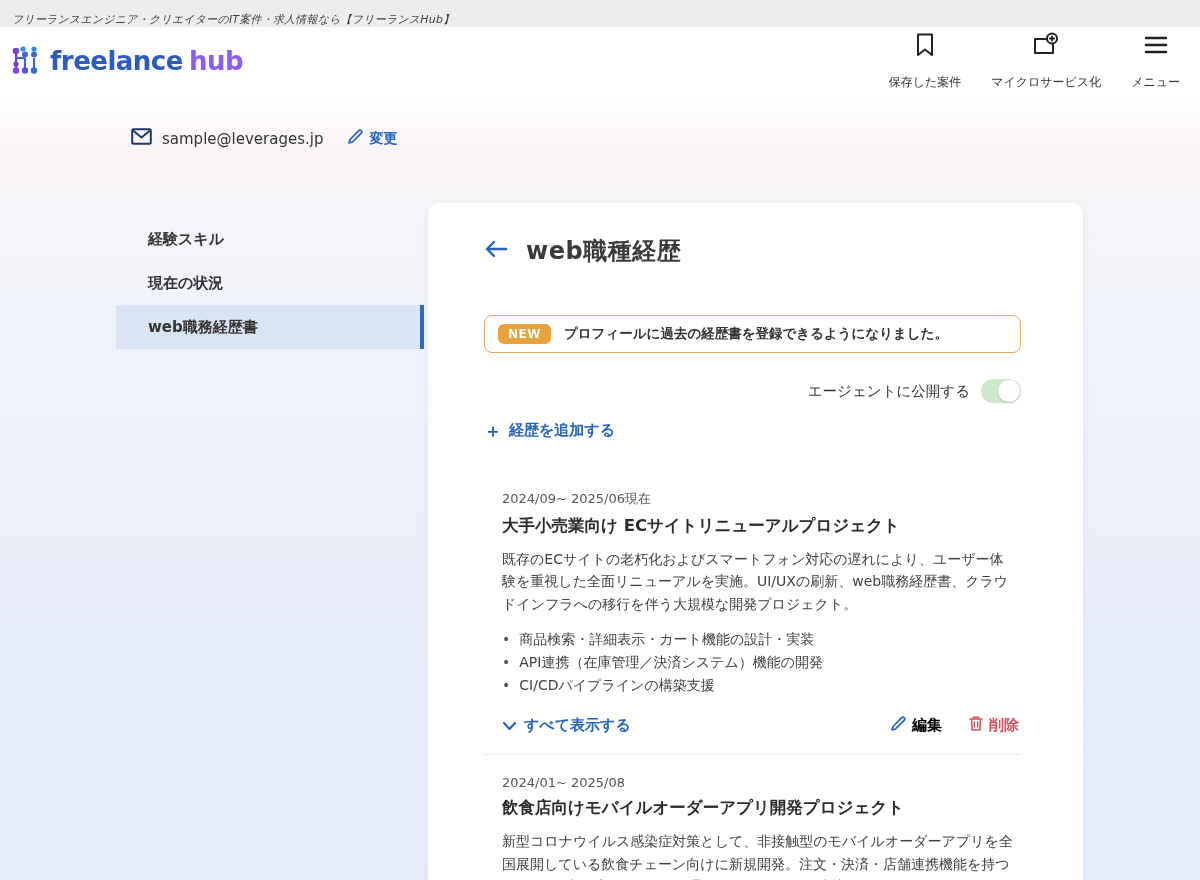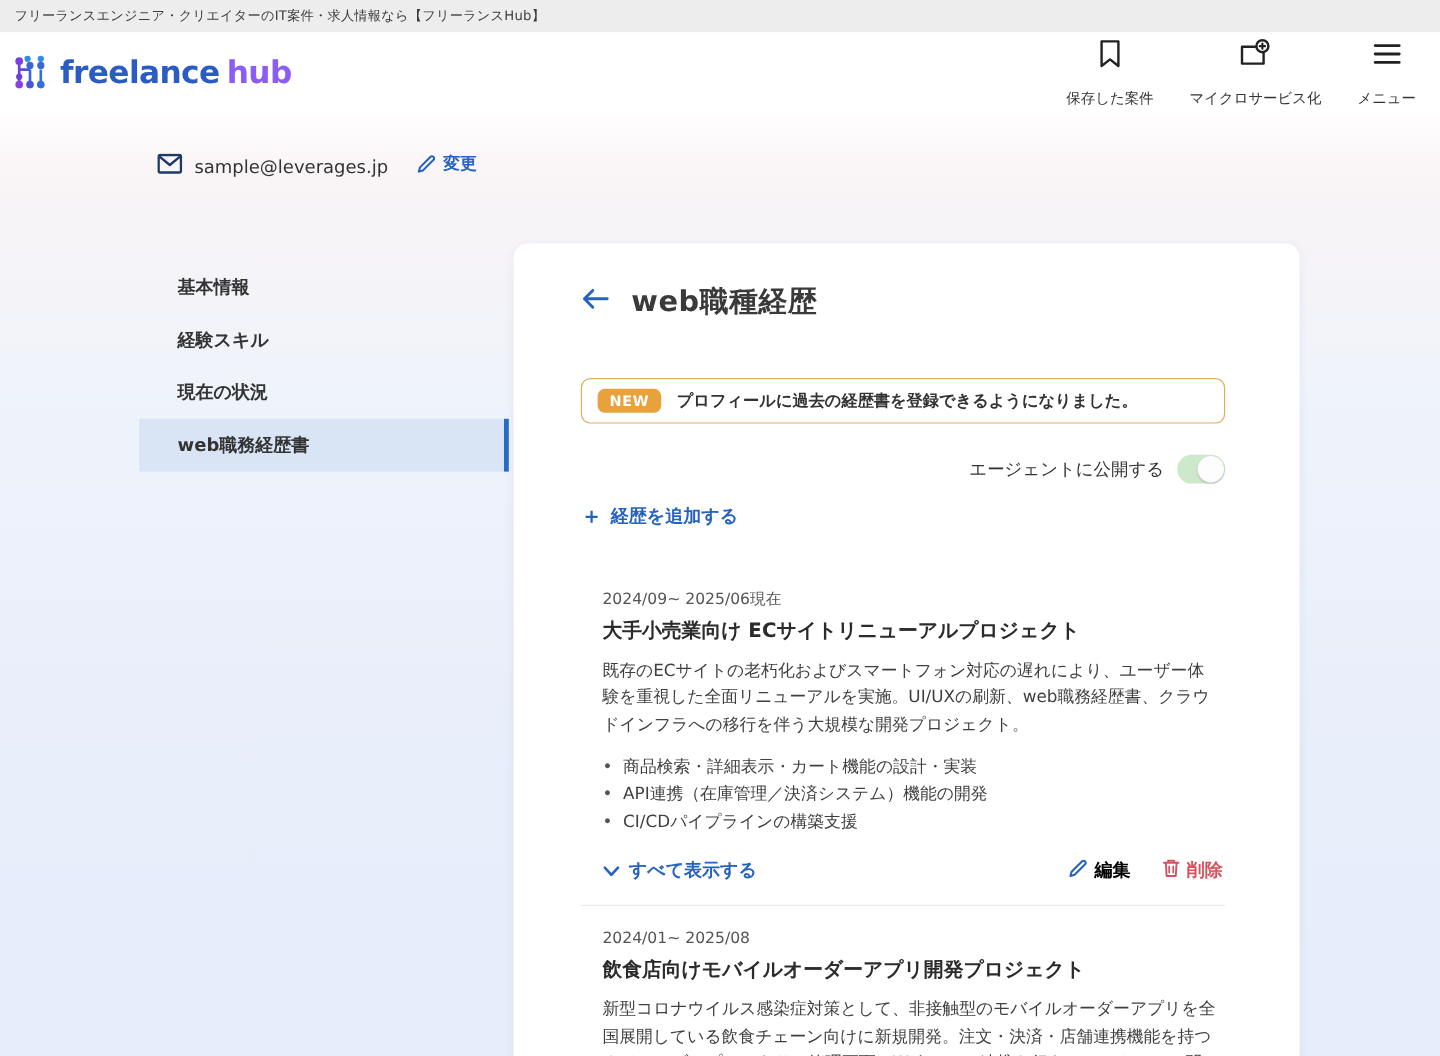--- a/index.html
+++ b/index.html
@@ -1,39 +1,39 @@
 <!DOCTYPE html>
 <html lang="ja"><head>
 <meta charset="utf-8">
 <style>
   * { margin:0; padding:0; box-sizing:border-box; }
   html,body { width:1200px; height:880px; overflow:hidden; font-family:"DejaVu Sans","Liberation Sans",sans-serif; }
   body { background:#fff; color:#333; }
 
   
-  .topstrip { height:27px; background:#ededed; display:flex; align-items:center; padding:0 12px; }
+  .topstrip { height:27px; background:#ededed; display:flex; align-items:flex-end; padding:0 12px;font-style:italic; }
   .topstrip span { font-size:11px; color:#3c3c3c; letter-spacing:.2px; }
 
   
   .header { height:68px; background:#fff; display:flex; align-items:center; justify-content:space-between; padding:0 14px 0 10px; }
   .logo { display:flex; align-items:center; gap:8px; cursor:pointer; }
   .logo-word { font-size:26px; font-weight:bold; letter-spacing:-0.5px; }
   .logo-word .w1 { color:#2b5cc4; }
   .logo-word .w2 { color:#8b5cf6; margin-left:6px; }
   .header-actions { display:flex; align-items:flex-end; gap:30px; padding-right:6px; }
   .h-action { display:flex; flex-direction:column; align-items:center; gap:16px; cursor:pointer; }
   .h-action .lbl { font-size:12px; color:#333; white-space:nowrap; }
   .h-action svg { display:block; }
 
   
   .pagebody { height:785px; background:linear-gradient(180deg,#fffdfd 0%,#f9f4f6 7%,#eef3fb 32%,#e8eefa 70%,#e7edfa 100%); overflow:hidden; }
 
   .email-row { display:flex; align-items:center; gap:10px; padding:33px 0 0 131px; }
   .email-row .email { font-size:15px; color:#333; }
-  .email-change { display:flex; gap:5px; margin-left:14px; cursor:pointer; }
+  .email-change { display:flex; align-items:center; gap:5px; margin-left:14px; cursor:pointer; }
   .email-change .txt { font-size:14px; font-weight:bold; color:#2563c0; }
 
   .layout { display:flex; margin-top:60px; padding-left:116px; align-items:flex-start; }
 
   
   .sidebar { width:308px; flex:none; padding-top:8px; }
   .side-item { height:44px; display:flex; align-items:center; padding-left:32px; font-size:15px; font-weight:bold; color:#333; cursor:pointer; }
   .side-item.active { background:#d9e5f4; border-right:4px solid #2a6bc6; }
 
   
@@ -153,21 +153,20 @@
             <path d="M2 15 L3 11.5 L11.8 2.7 A1.6 1.6 0 0 1 14.1 2.7 L14.3 2.9 A1.6 1.6 0 0 1 14.3 5.2 L5.5 14 L2 15 Z" fill="none" stroke="#2563c0" stroke-width="1.7" stroke-linejoin="round"></path>
           </svg>
       </span>
       <span class="txt">変更</span>
     </span>
   </div>
 
   <div class="layout">
 
     <div class="sidebar">
-      <div class="side-item">基本情報</div>
       <div class="side-item">経験スキル</div>
       <div class="side-item">現在の状況</div>
       <div class="side-item active">web職務経歴書</div>
     </div>
 
     <div class="panel">
 
       <div class="title-row">
         <span class="back-btn">
           <span>

